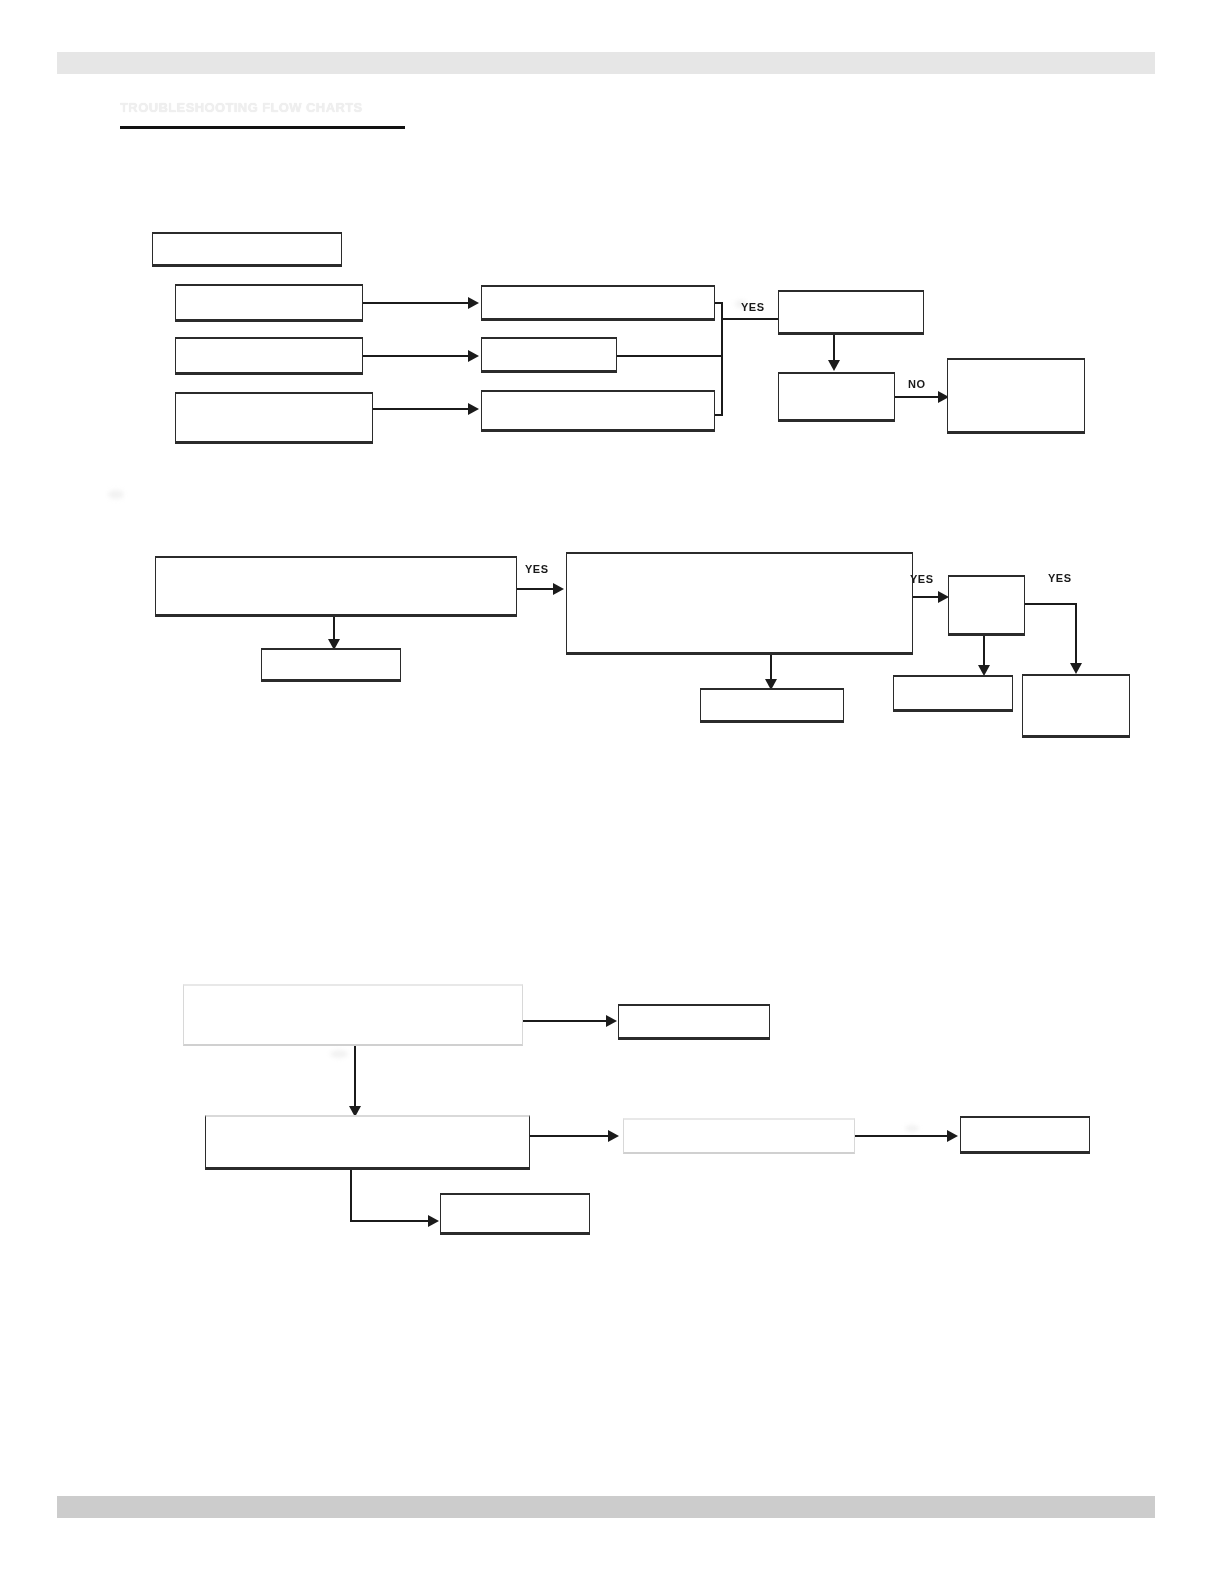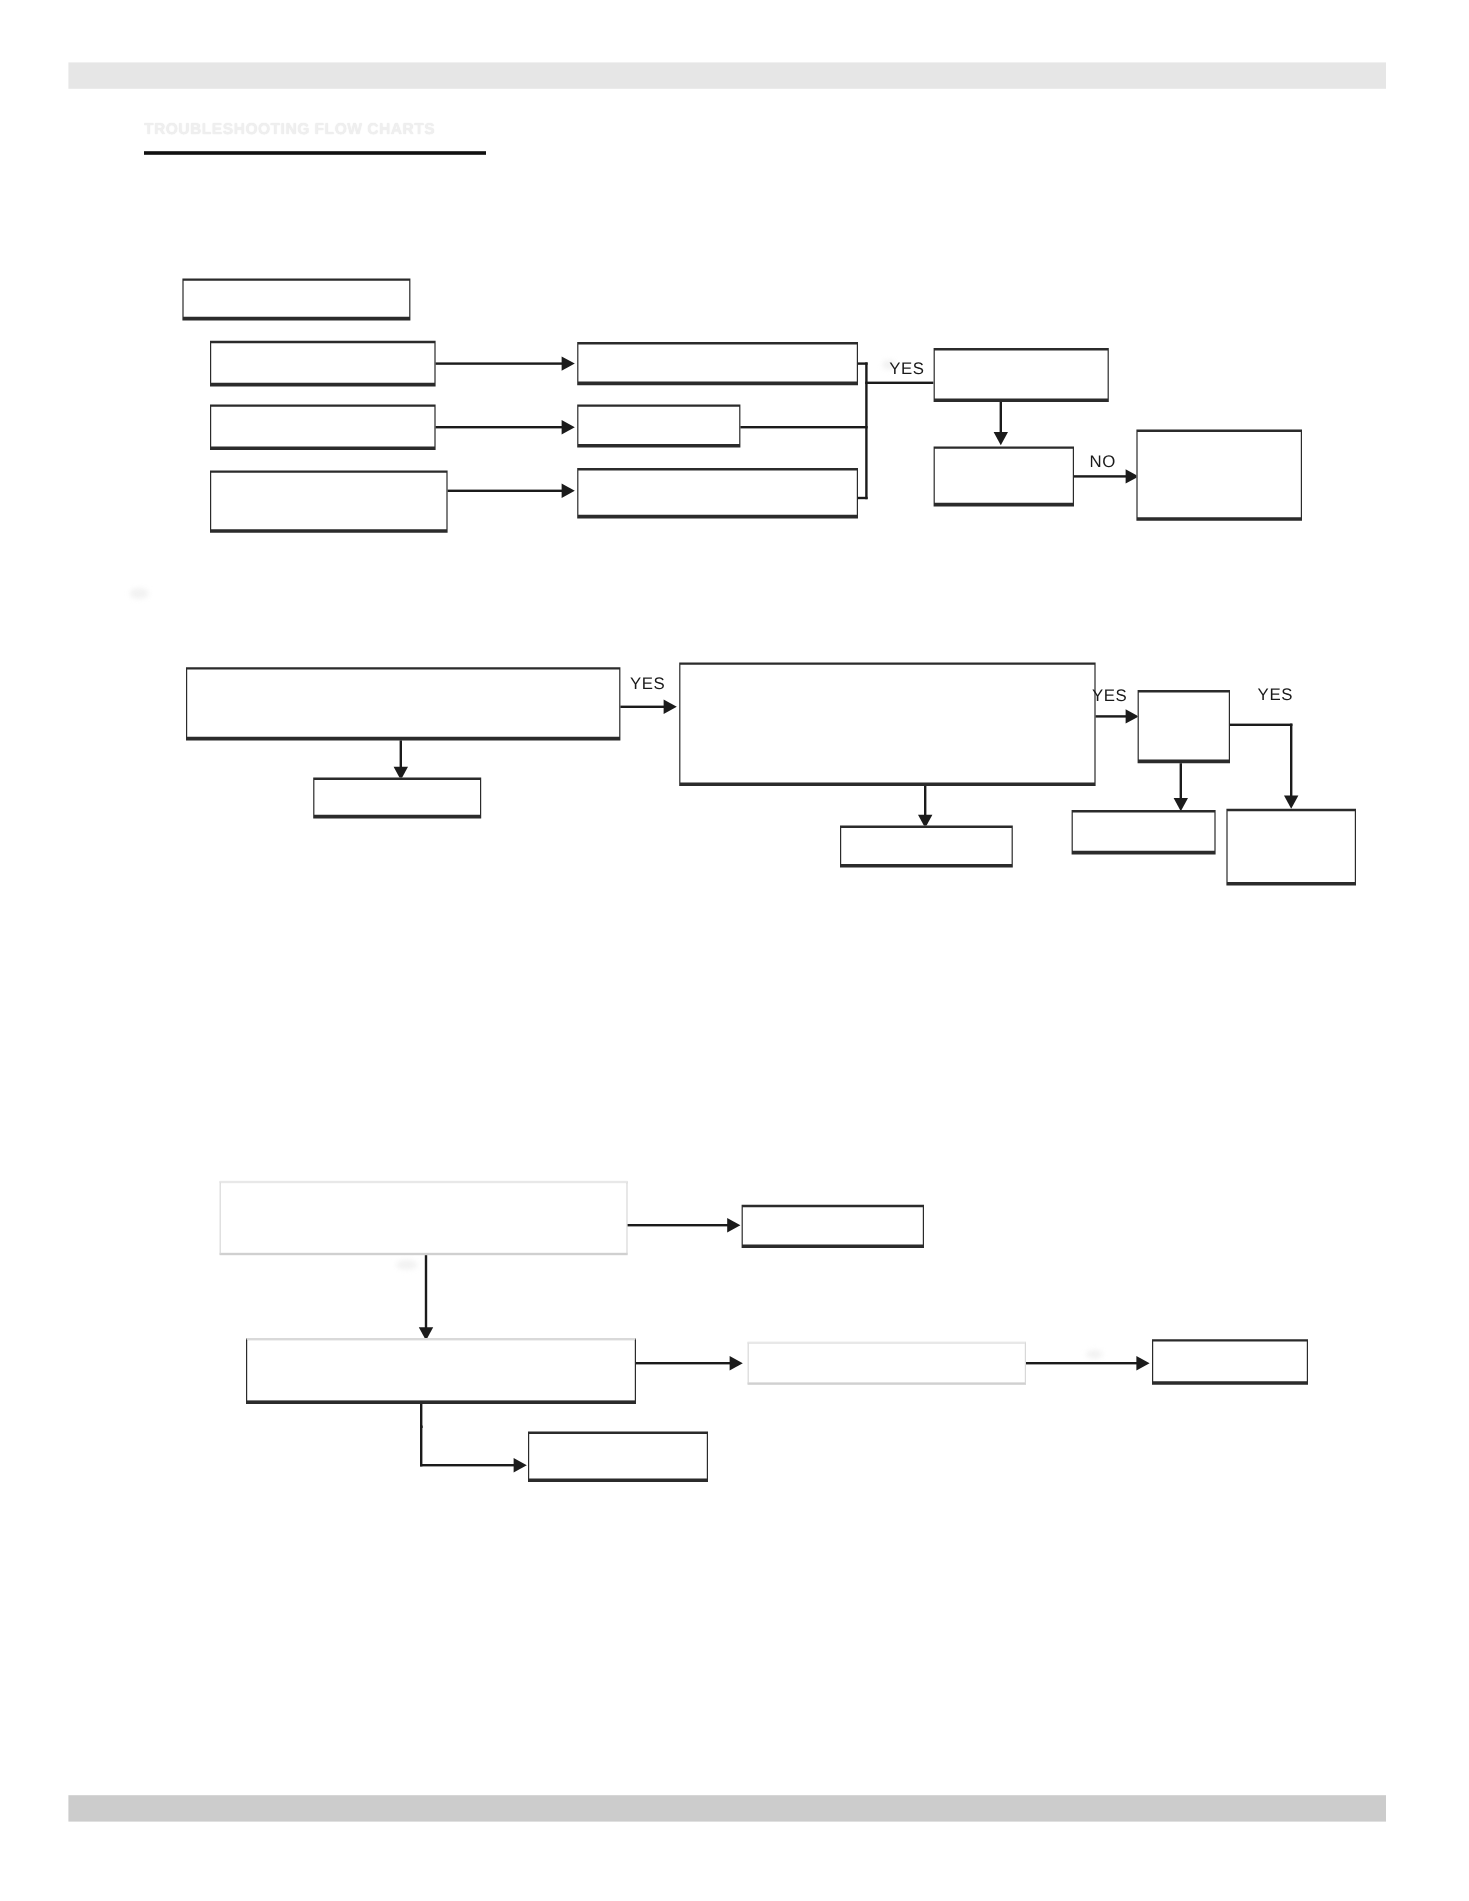--- a/index.html
+++ b/index.html
@@ -96,22 +96,22 @@
     overflow: hidden;
     letter-spacing: .2px;
   }
   .t.t2 { color: #f0f0f0; }
   .t.t3 { color: #f4f4f4; }
   .t.ctr { text-align: center; }
 
   
   .lbl {
     position: absolute;
-    font-size: 14px;
-    font-weight: normal;
+    font-size: 11px;
+    font-weight: bold;
     color: #1a1a1a;
     letter-spacing: .5px;
     line-height: 12px;
   }
 
   
   .ln {
     position: absolute;
     background: #1b1b1b;
   }

